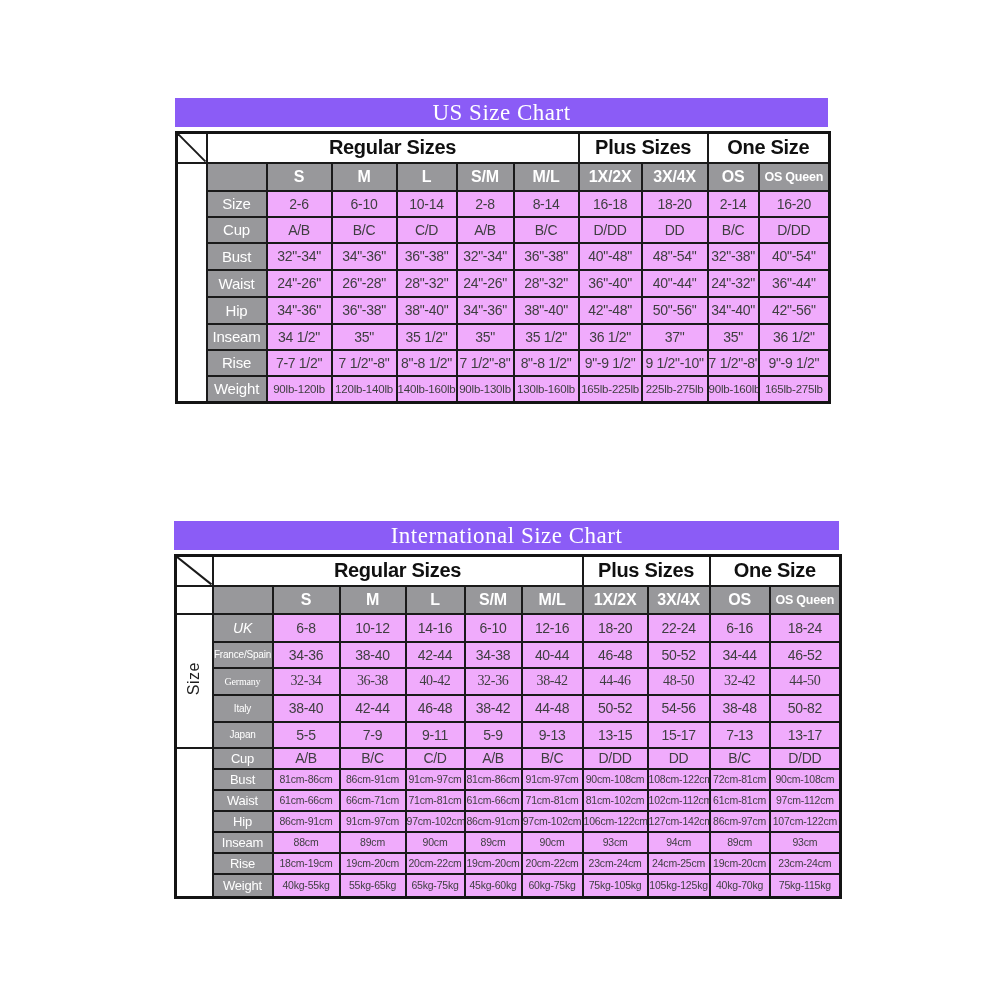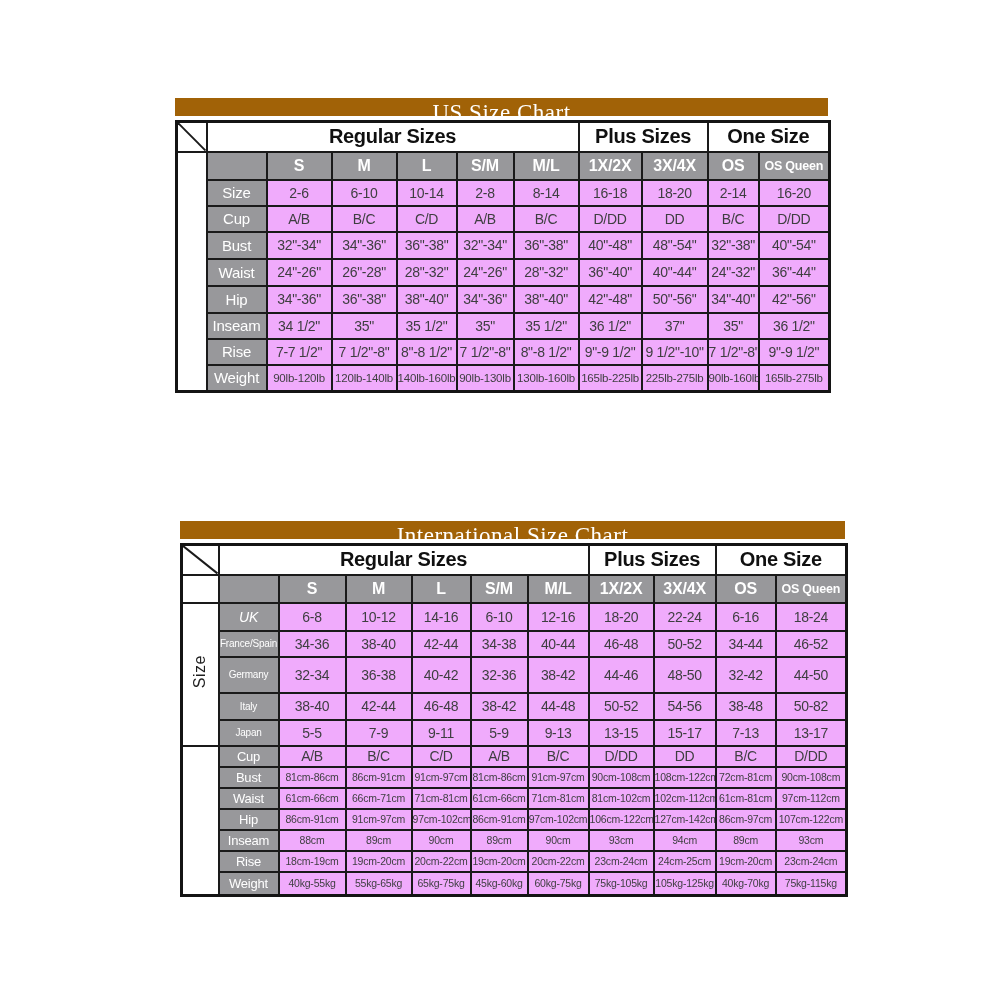--- a/index.html
+++ b/index.html
@@ -2,24 +2,24 @@
 <html><head>
 <meta charset="utf-8">
 <style>
   html,body{margin:0;padding:0;background:#ffffff;}
   body{
     width:1000px;height:1000px;position:relative;overflow:hidden;
     font-family:"Liberation Sans","DejaVu Sans",sans-serif;
   }
   .chart-block{position:absolute;}
   #us-block{left:175px;top:98px;width:653px;}
-  #intl-block{left:180px;top:521px;width:665px;}
+  #intl-block{left:174px;top:521px;width:665px;}
 
   .title-bar{
-    background:#a16207;color:#ffffff;height:18px;line-height:29px;
+    background:#8b5cf6;color:#ffffff;height:29px;line-height:29px;
     text-align:center;margin-bottom:4px;
     font-family:"Liberation Serif","DejaVu Serif",serif;
     font-size:23px;letter-spacing:0.5px;
   }
 
   table.size-table{
     border-collapse:collapse;table-layout:fixed;
     border:3px solid #141414;background:#f0abfc;
   }
   table.size-table td{
@@ -263,21 +263,21 @@
           <td class="val">34-36</td>
           <td class="val">38-40</td>
           <td class="val">42-44</td>
           <td class="val">34-38</td>
           <td class="val">40-44</td>
           <td class="val">46-48</td>
           <td class="val">50-52</td>
           <td class="val">34-44</td>
           <td class="val">46-52</td>
         </tr>
-        <tr style="height: 36px;">
+        <tr style="height: 27px; font-family: Liberation Serif, serif;">
           <td class="rowlabel">Germany</td>
           <td class="val">32-34</td>
           <td class="val">36-38</td>
           <td class="val">40-42</td>
           <td class="val">32-36</td>
           <td class="val">38-42</td>
           <td class="val">44-46</td>
           <td class="val">48-50</td>
           <td class="val">32-42</td>
           <td class="val">44-50</td>

